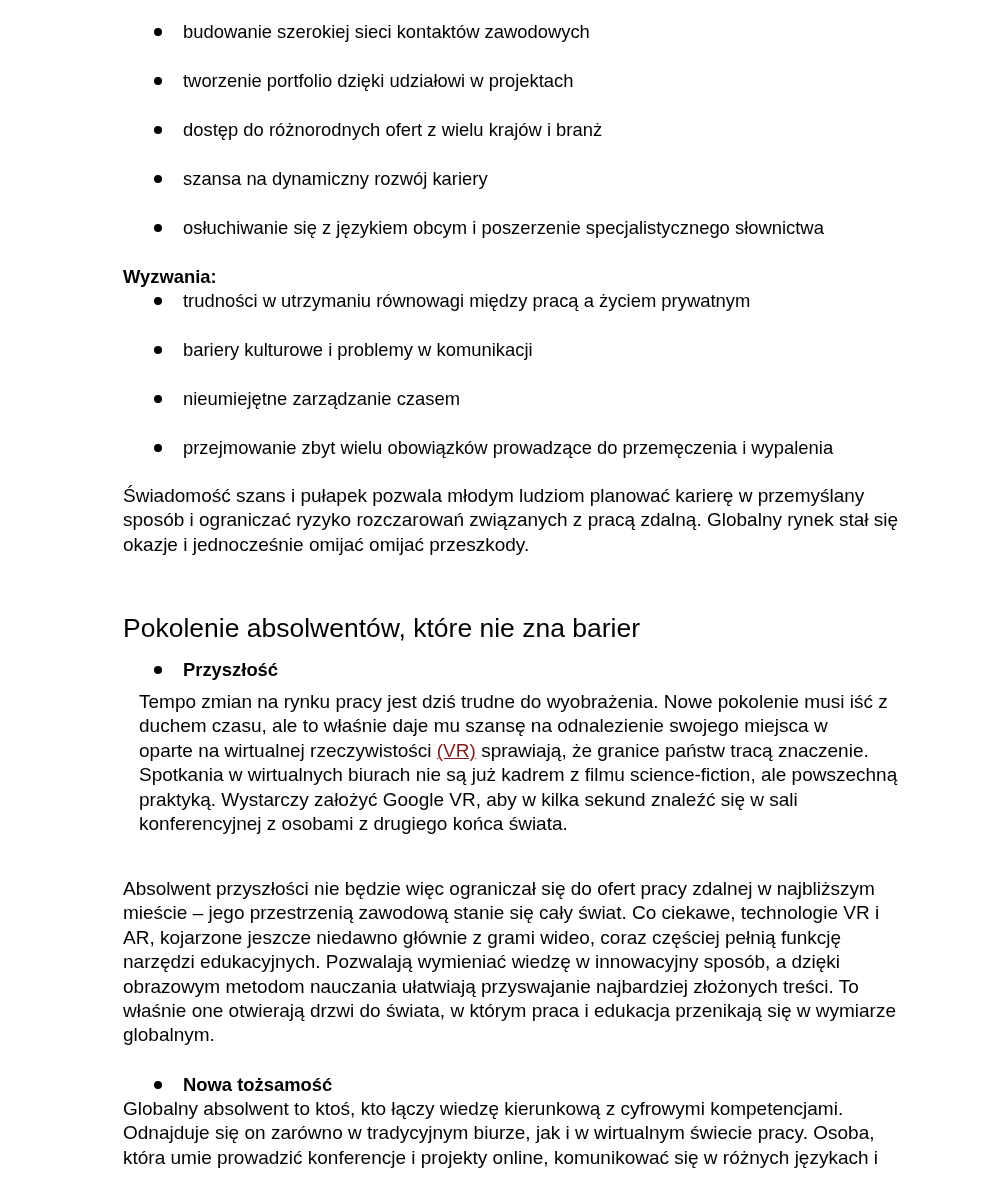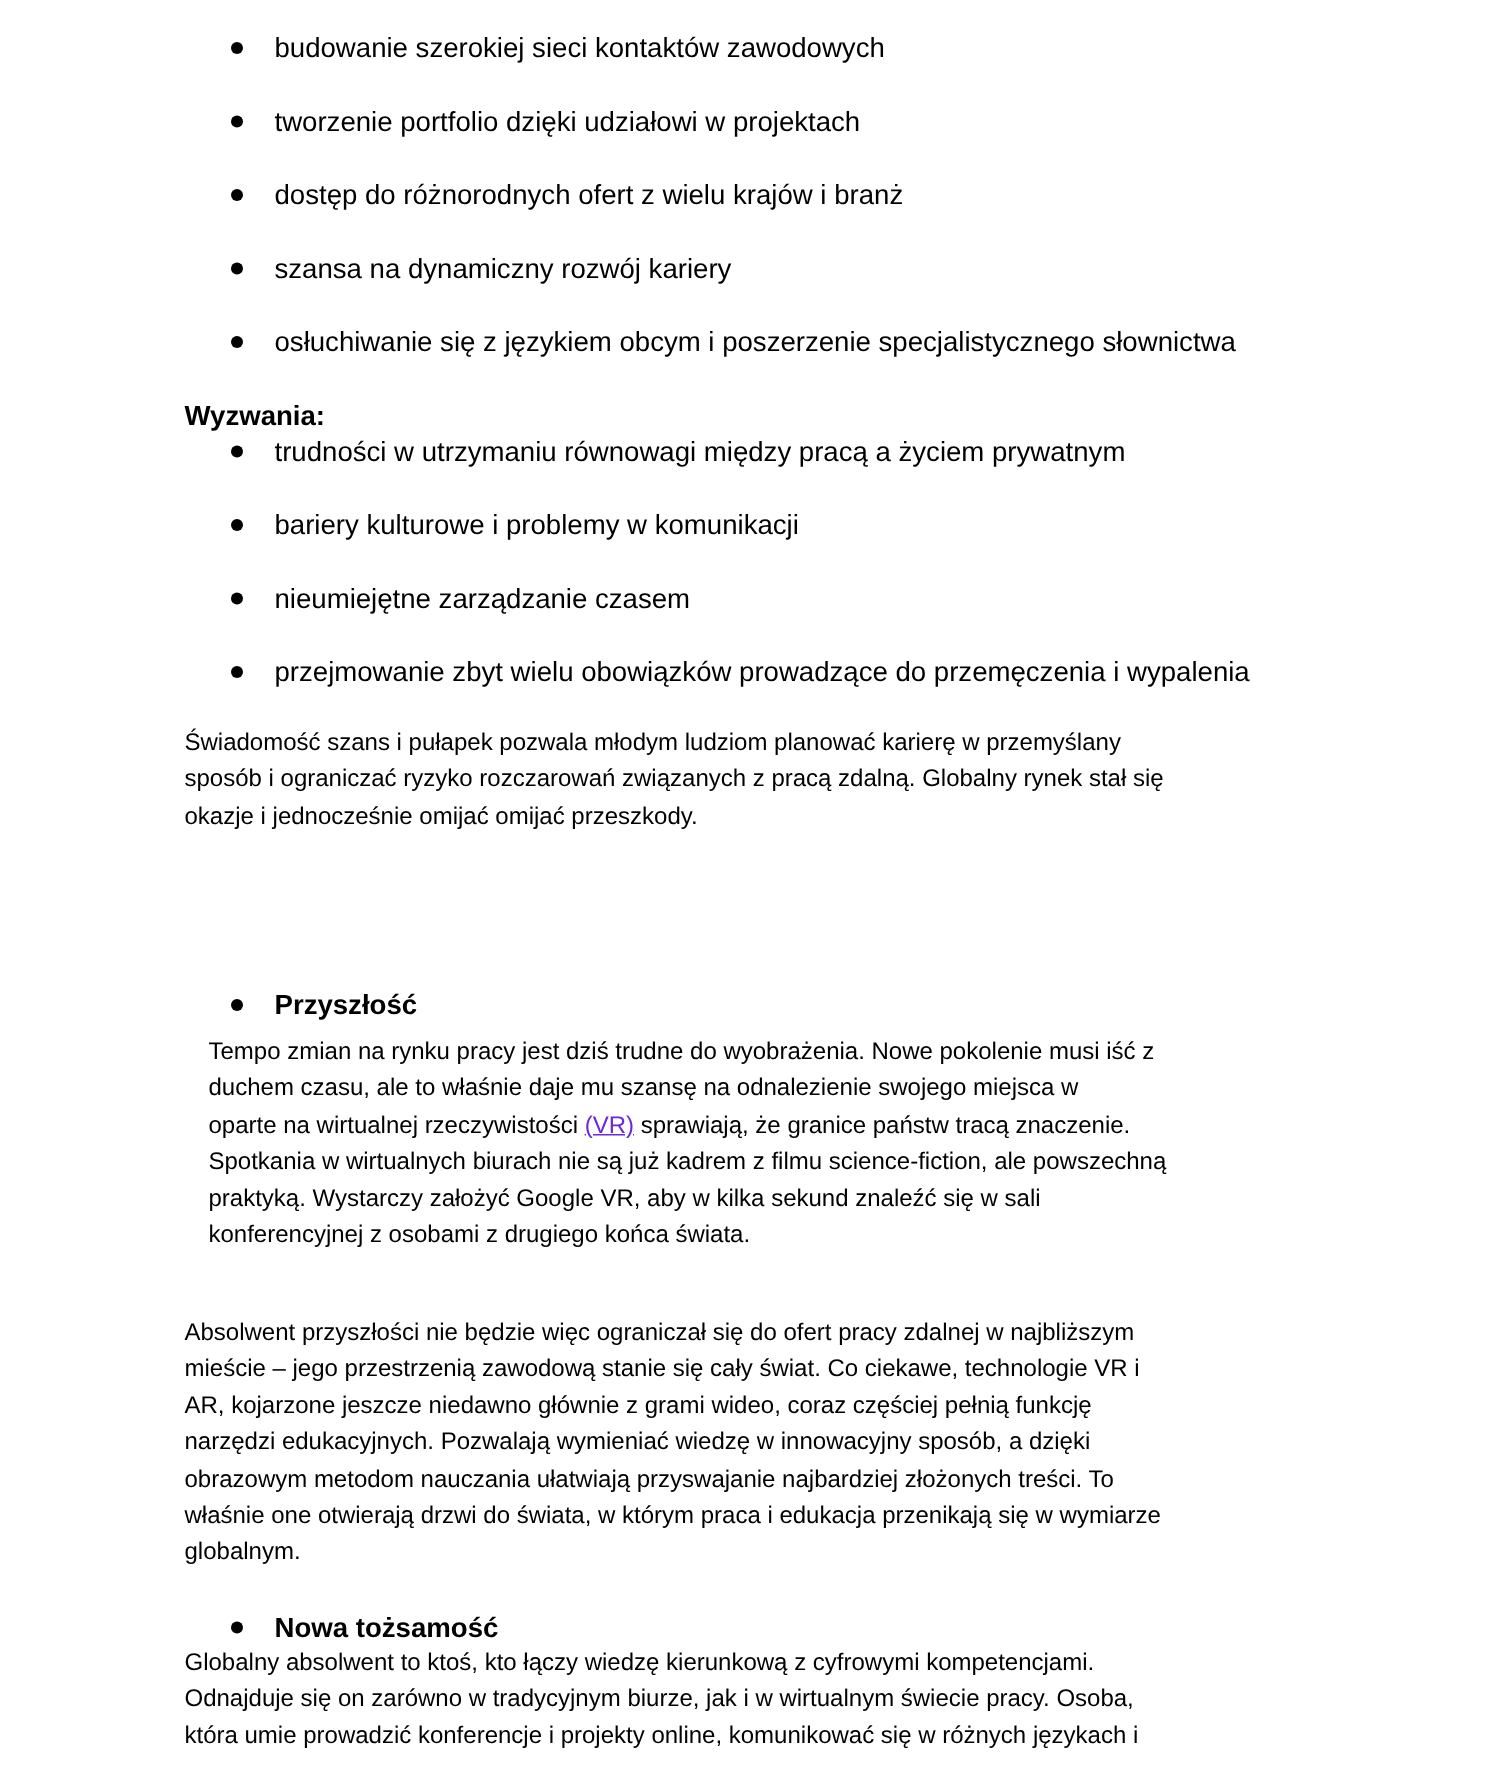--- a/index.html
+++ b/index.html
@@ -4,24 +4,24 @@
 <style>
   html, body { margin: 0; padding: 0; background: #ffffff; }
   body { width: 1000px; height: 1185px; overflow: hidden; position: relative;
          font-family: "Liberation Sans", sans-serif; color: #000; }
   .page { position: absolute; left: 0; top: 0; width: 868px; height: 1185px; }
   .bullet-item { position: absolute; left: 0; height: 24px; font-size: 18.4px; line-height: 24px; white-space: nowrap; }
   .bullet-dot { position: absolute; left: 154px; top: 8px; width: 8px; height: 8px; border-radius: 50%; background: #000; }
   .bullet-text { position: absolute; left: 183px; top: 0; }
   .bold { font-weight: bold; }
   .label { position: absolute; left: 123px; font-size: 18.4px; line-height: 24px; font-weight: bold; white-space: nowrap; text-align: center; }
-  .para { position: absolute; left: 123px; font-size: 16px; line-height: 24.4px; }
+  .para { position: absolute; left: 123px; font-size: 19px; line-height: 24.4px; }
   .para .ln { display: block; white-space: nowrap; }
   .heading { position: absolute; left: 123px; top: 611px; font-size: 26.5px; line-height: 34px; font-weight: normal; margin: 0; white-space: nowrap; }
-  a.link { color: #6d28d9; text-decoration: underline; }
+  a.link { color: #7f1d1d; text-decoration: underline; }
 </style>
 </head>
 <body>
 
 <div class="page">
 
   <div>
     <div class="bullet-item" style="top:20px">
       <span class="bullet-dot"></span>
       <span class="bullet-text">budowanie szerokiej sieci kontaktów zawodowych</span>
@@ -63,20 +63,21 @@
       <span class="bullet-text">przejmowanie zbyt wielu obowiązków prowadzące do przemęczenia i wypalenia</span>
     </div>
   </div>
 
   <p class="para" style="top:484px;margin:0">
     <span class="ln">Świadomość szans i pułapek pozwala młodym ludziom planować karierę w przemyślany</span>
     <span class="ln">sposób i ograniczać ryzyko rozczarowań związanych z pracą zdalną. Globalny rynek stał się</span>
     <span class="ln">okazje i jednocześnie omijać omijać przeszkody.</span>
   </p>
 
+  <h2 class="heading">Pokolenie absolwentów, które nie zna barier</h2>
 
   <div class="bullet-item bold" style="top:658px">
     <span class="bullet-dot"></span>
     <span class="bullet-text">Przyszłość</span>
   </div>
 
   <p class="para" style="top:674px;margin:16px">
     <span class="ln">Tempo zmian na rynku pracy jest dziś trudne do wyobrażenia. Nowe pokolenie musi iść z</span>
     <span class="ln">duchem czasu, ale to właśnie daje mu szansę na odnalezienie swojego miejsca w</span>
     <span class="ln"><span style="white-space:pre">oparte na wirtualnej rzeczywistości </span><a class="link" href="#">(VR)</a><span style="white-space:pre"> sprawiają, że granice państw tracą znaczenie.</span></span>

